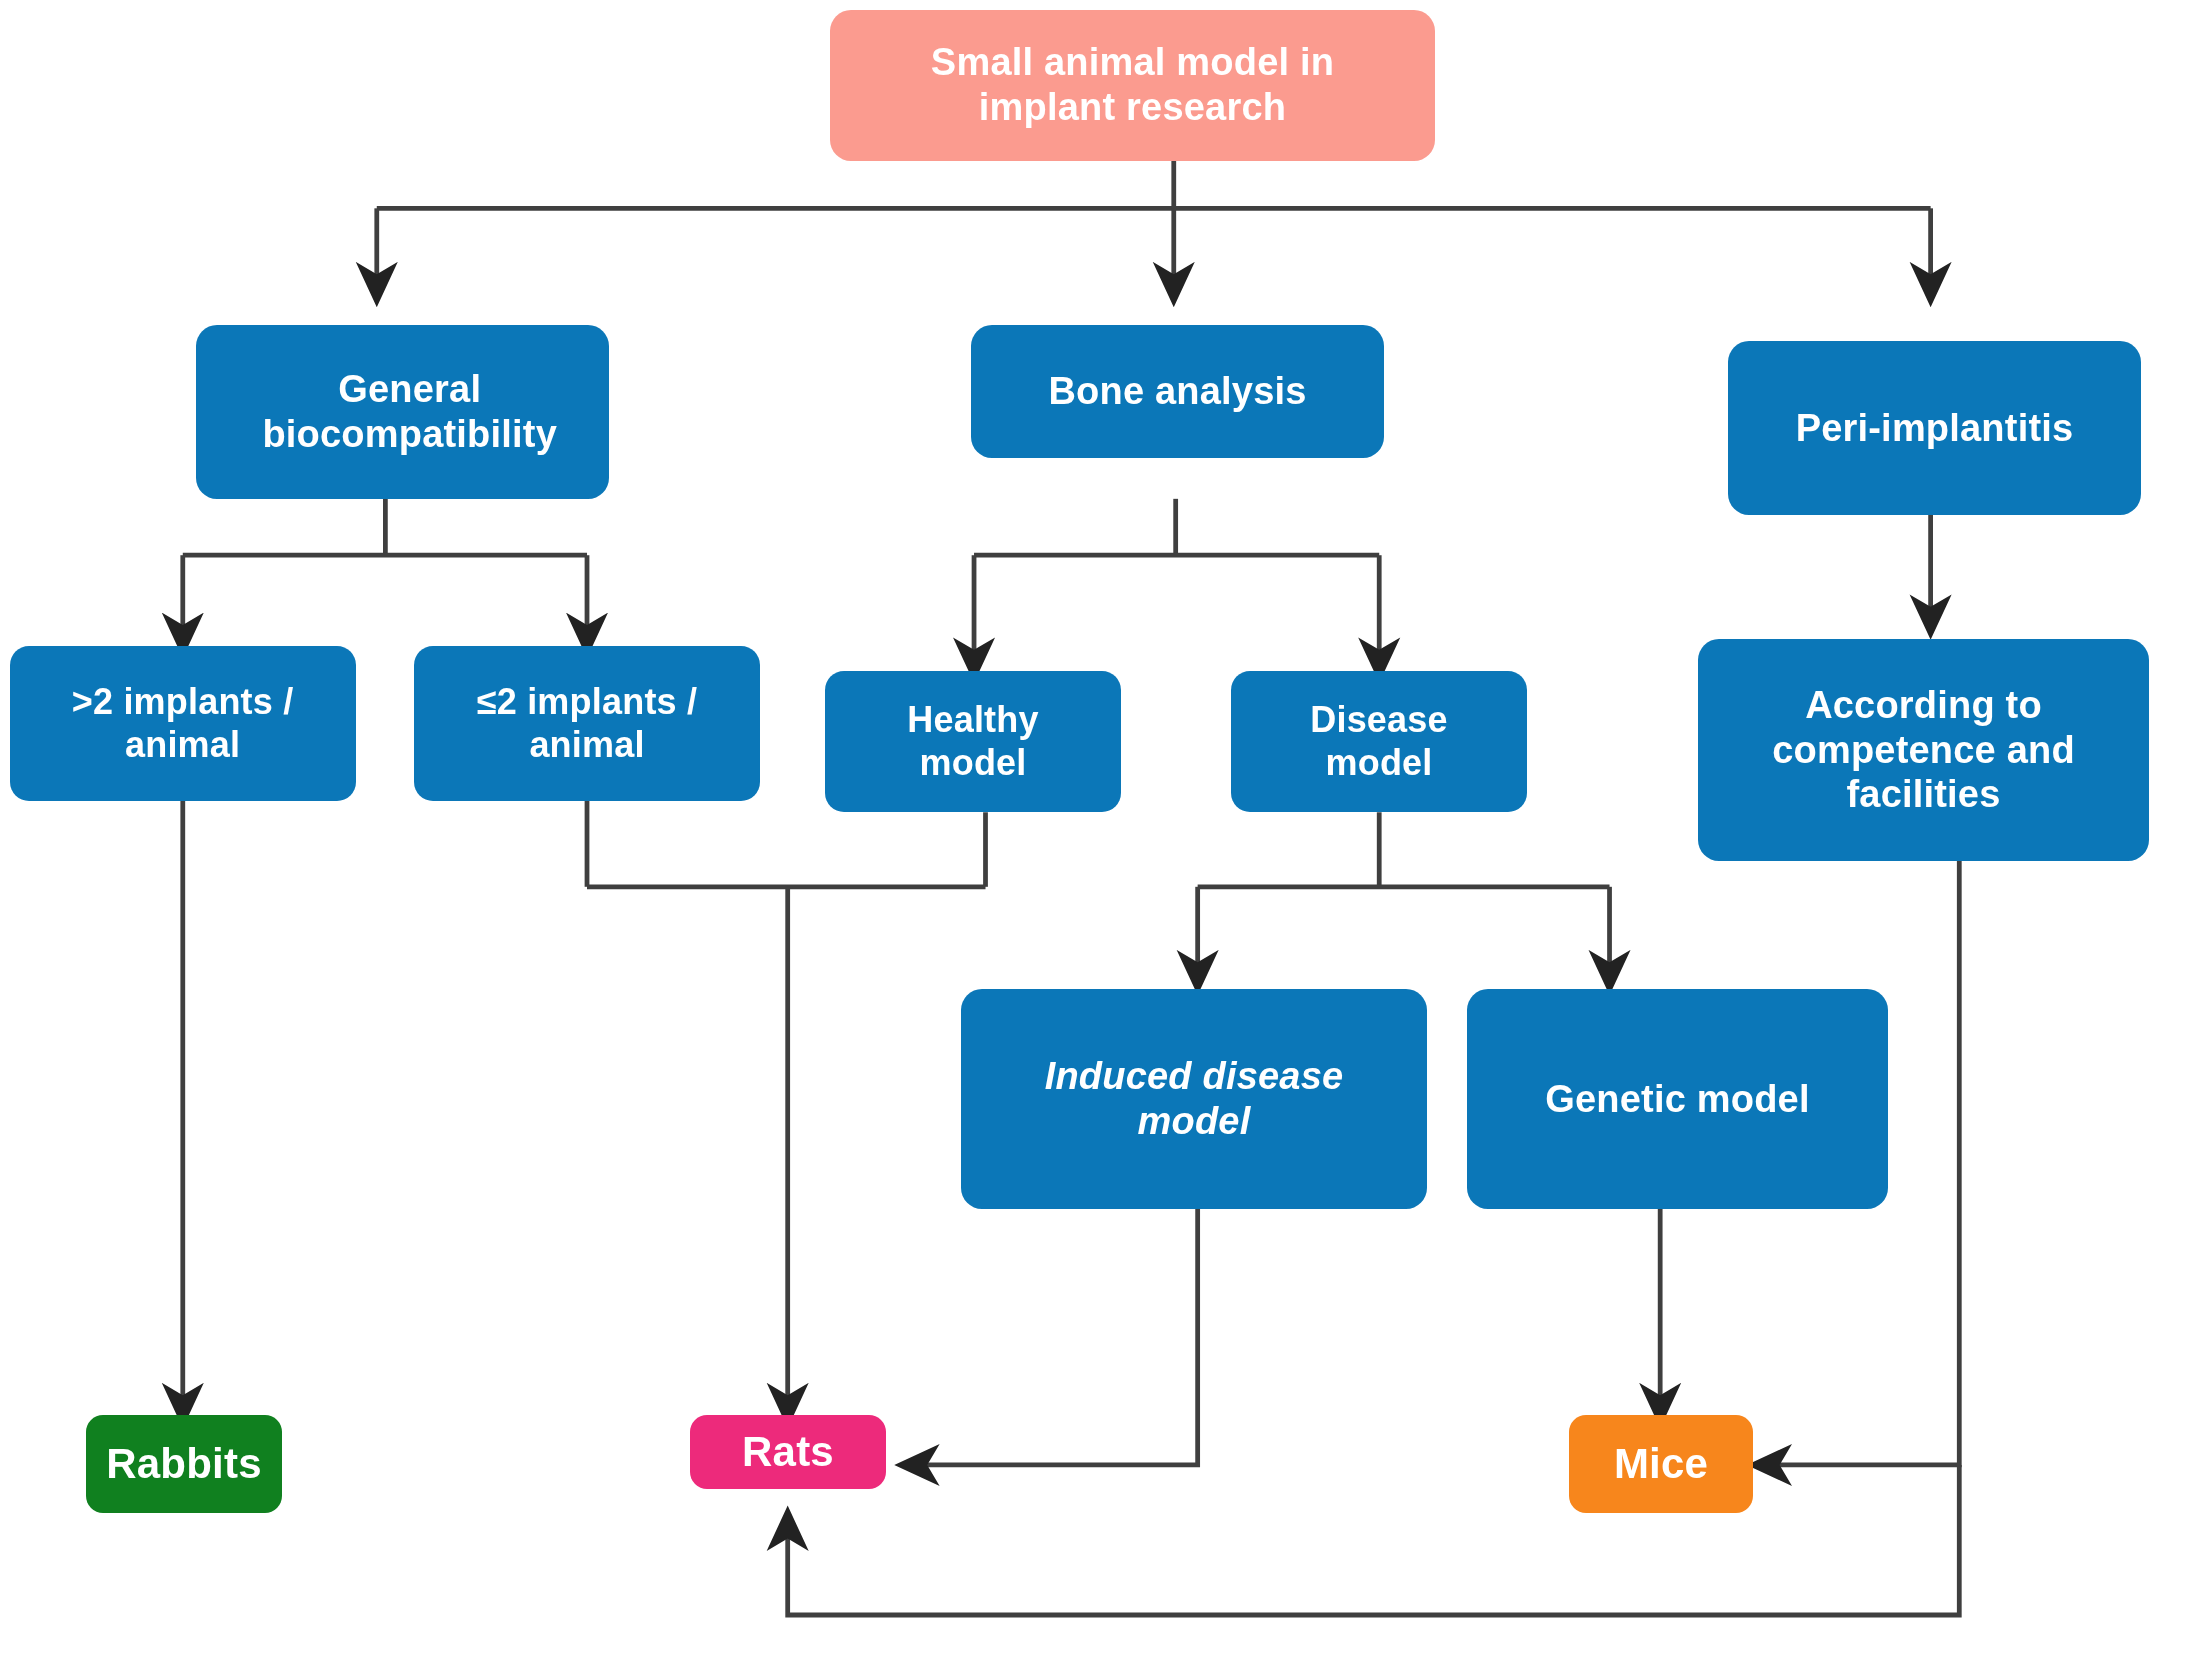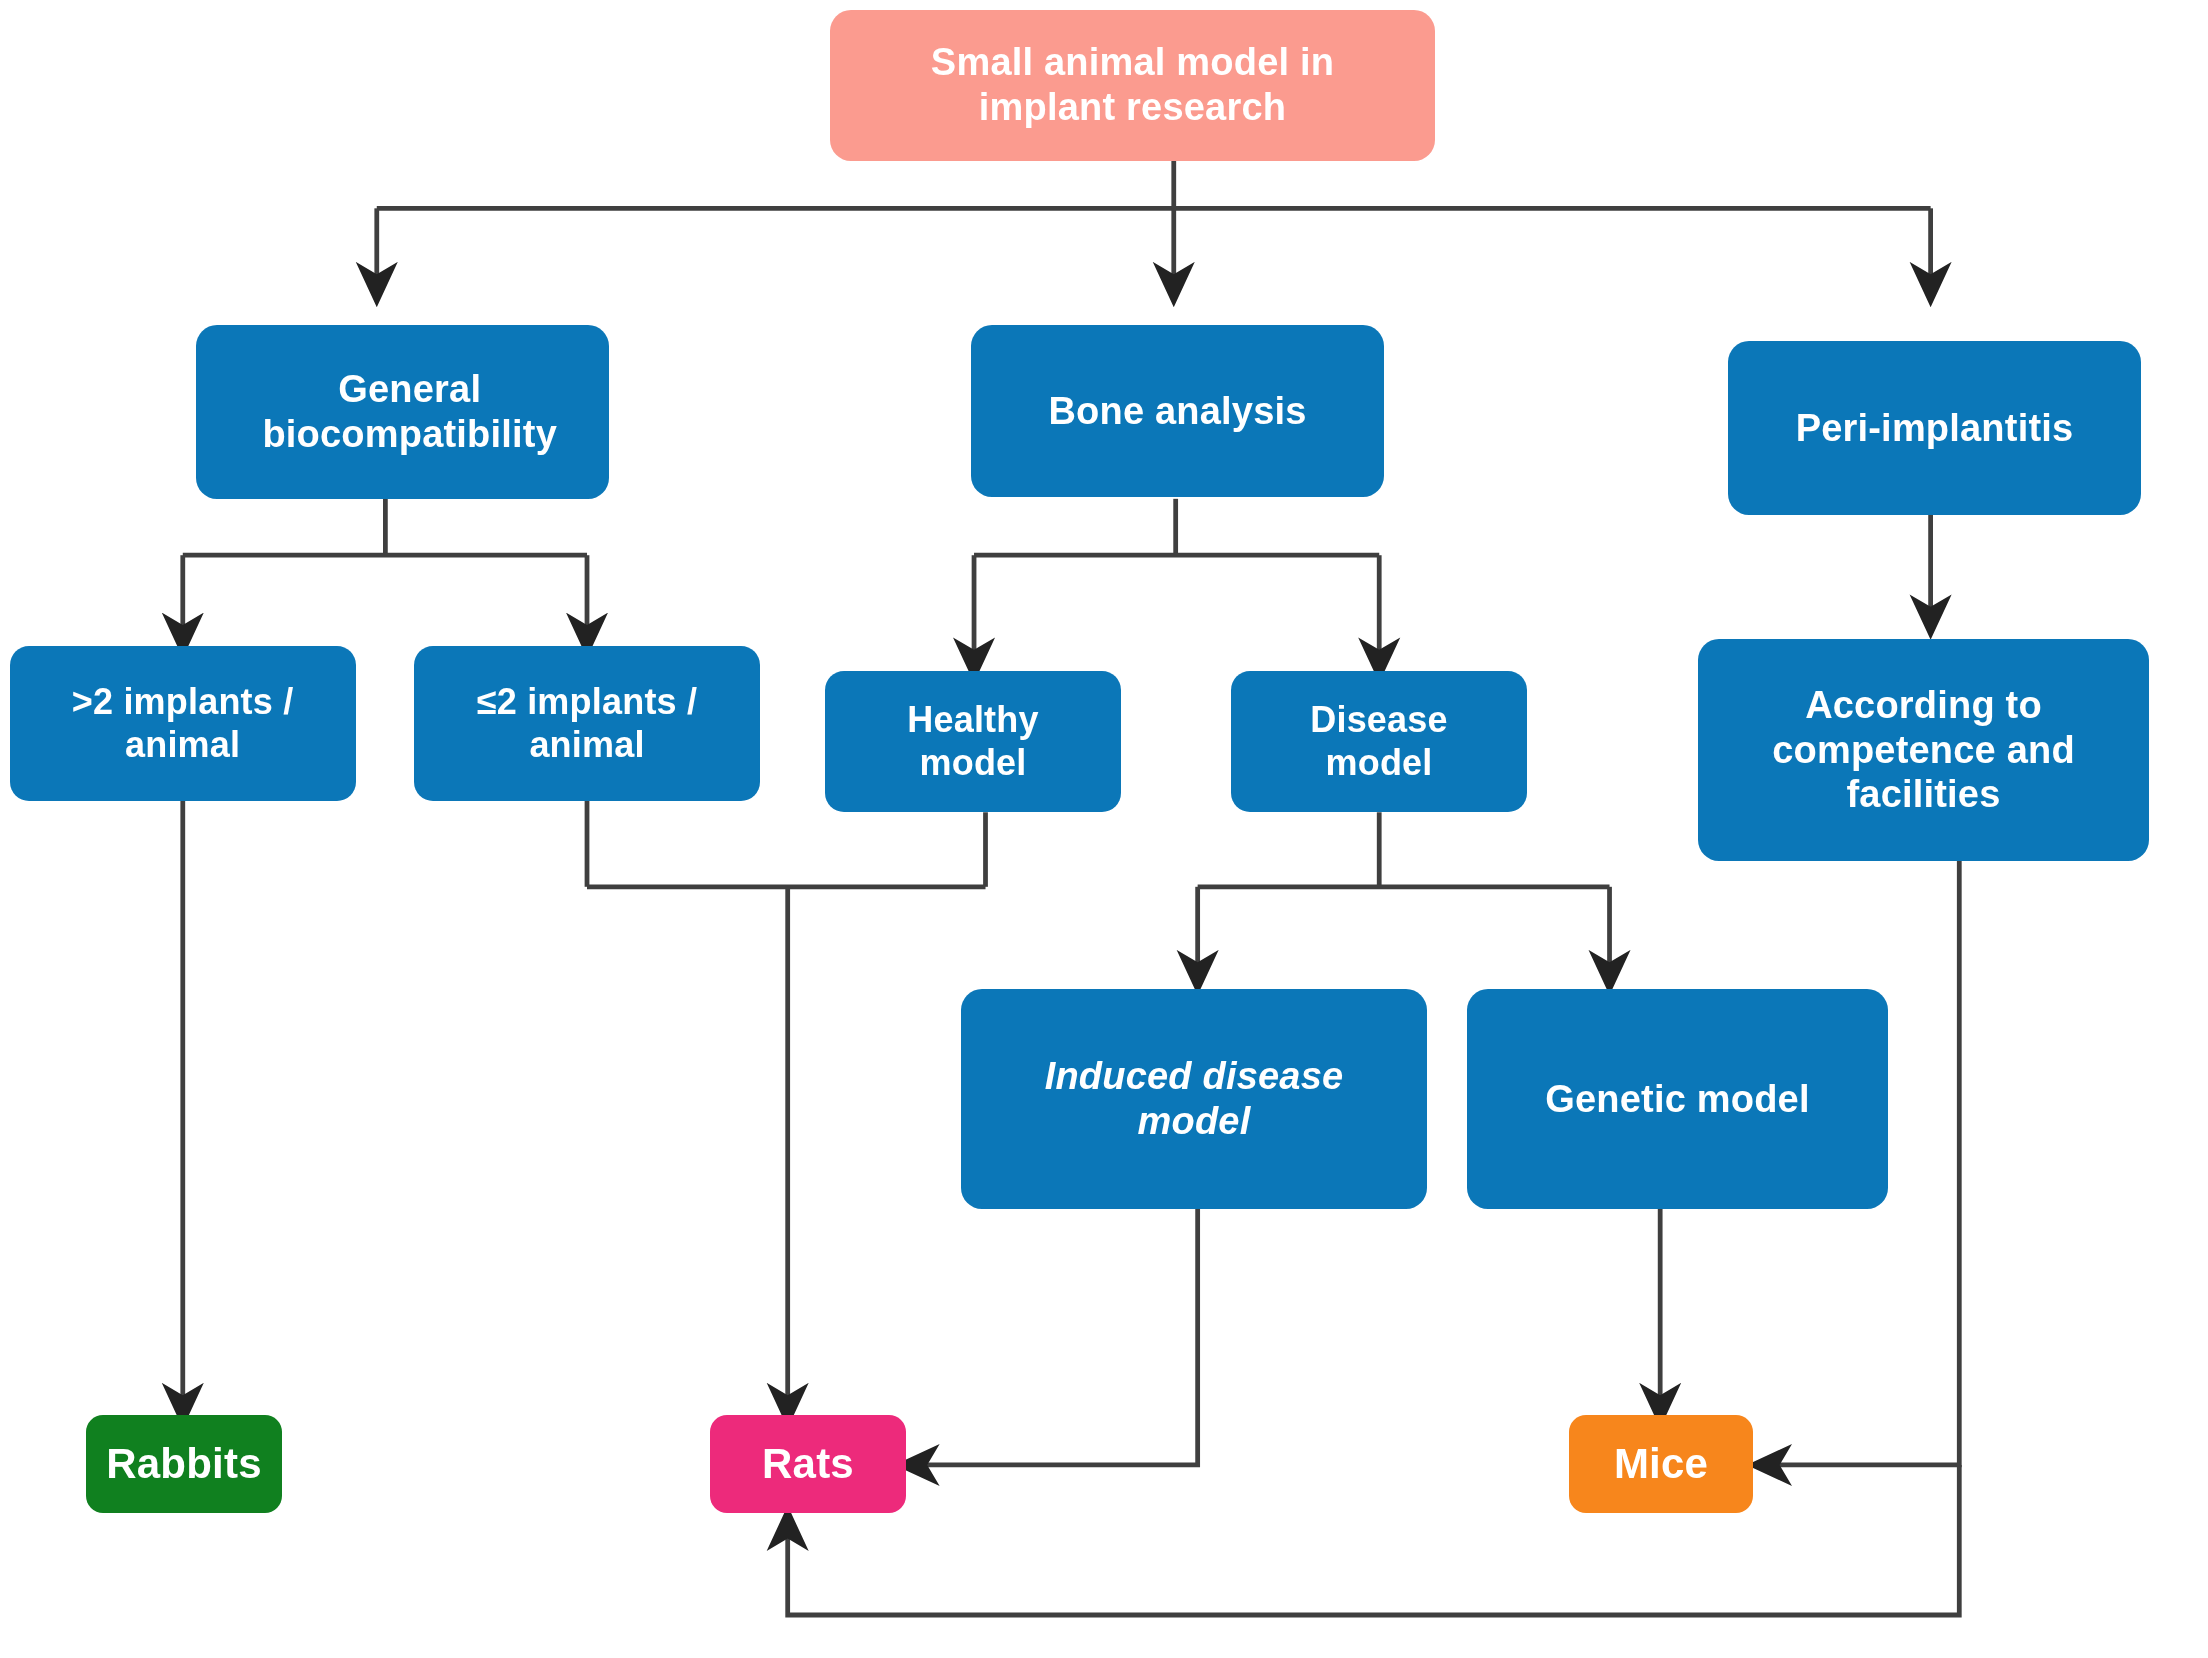--- a/index.html
+++ b/index.html
@@ -107,21 +107,21 @@
   <div class="node root" style="left:830px; top:9.6px; width:605px; height:151px; font-size:38px;">
     <span class="node-label">Small animal model in
 implant research</span>
   </div>
 
   <div class="node branch" style="left:196px; top:325px; width:413px; height:174px; font-size:38px;padding-left:24px;">
     <span class="node-label">General
 biocompatibility</span>
   </div>
 
-  <div class="node branch" style="left:971px; top:325px; width:413px; height:172px; font-size:38px;">
+  <div class="node branch" style="left:971px; top:325px; width:413px; height:133px; font-size:38px;">
     <span class="node-label">Bone analysis</span>
   </div>
 
   <div class="node branch" style="left:1728px; top:341px; width:413px; height:174px; font-size:38px;">
     <span class="node-label">Peri-implantitis</span>
   </div>
 
   <div class="node branch" style="left:9.6px; top:646px; width:346px; height:155px; font-size:36px; border-radius:19px;">
     <span class="node-label">&gt;2 implants /
 animal</span>
@@ -154,21 +154,21 @@
   </div>
 
   <div class="node branch" style="left:1467px; top:989px; width:421px; height:220px; font-size:38px;">
     <span class="node-label">Genetic model</span>
   </div>
 
   <div class="node rabbit" style="left:86px; top:1415px; width:196px; height:98px; font-size:42px;">
     <span class="node-label">Rabbits</span>
   </div>
 
-  <div class="node rat" style="left:690px; top:1415px; width:196px; height:98px; font-size:42px;margin-left:20px;">
+  <div class="node rat" style="left:690px; top:1415px; width:196px; height:74px; font-size:42px;">
     <span class="node-label">Rats</span>
   </div>
 
   <div class="node mouse" style="left:1569px; top:1415px; width:184px; height:98px; font-size:42px;">
     <span class="node-label">Mice</span>
   </div>
 
 </div>
 
 

